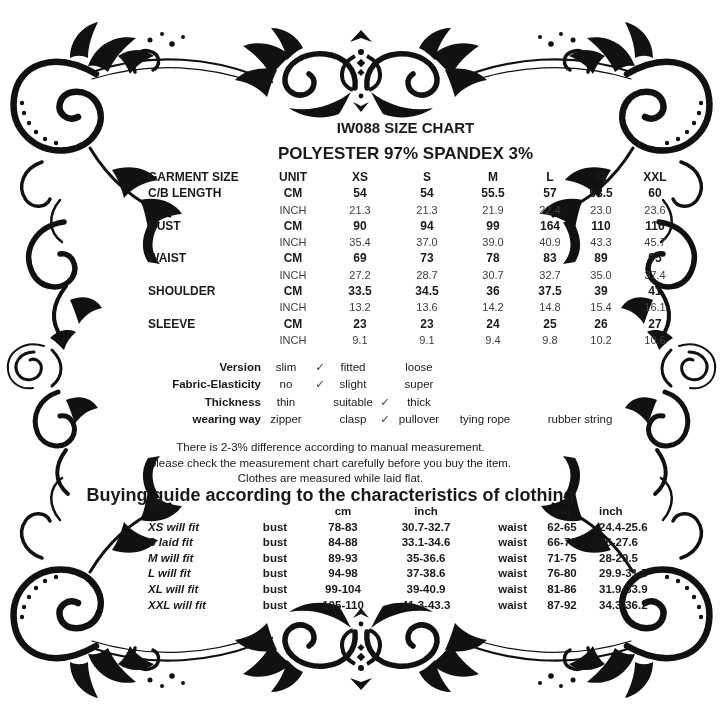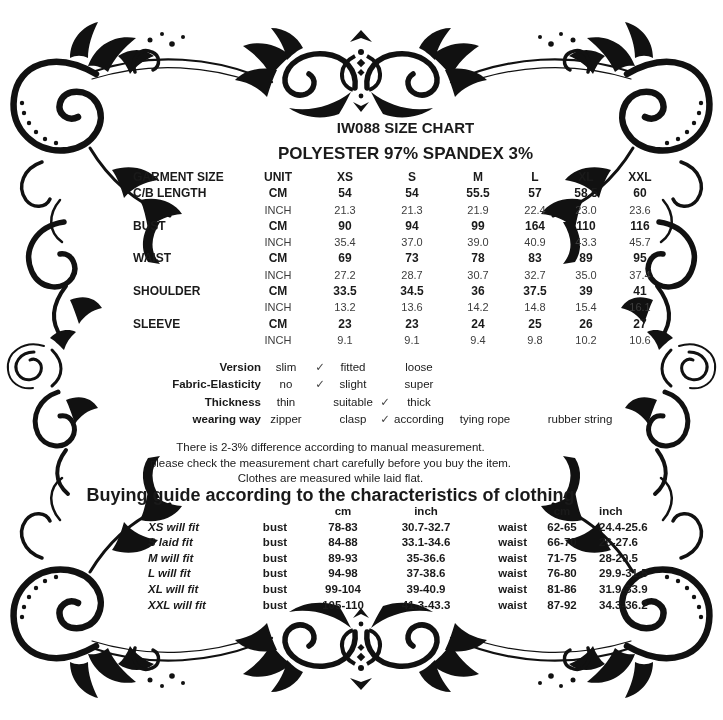--- a/index.html
+++ b/index.html
@@ -7,21 +7,21 @@
     width:723px;height:720px;position:relative;overflow:hidden;
     background:#ffffff;color:#1a1a1a;
     font-family:"Liberation Sans", sans-serif;
   }
   #frame{position:absolute;left:0;top:0;width:723px;height:720px;pointer-events:none;}
   .section{position:absolute;padding-left:44px;}
   #title{top:118px;left:0;width:723px;text-align:center;font-weight:bold;font-size:15px;line-height:20px;}
   #subtitle{top:146px;left:0;width:723px;text-align:center;font-weight:bold;font-size:17px;line-height:16px;}
 
   
-  #sizetable{top:169px;left:89px;display:grid;
+  #sizetable{top:169px;left:104px;display:grid;
     grid-template-columns:110px 70px 64px 70px 62px 52px 50px 58px;
     font-size:12px;line-height:16.3px;}
   .trow{display:contents;}
   .st-cell{text-align:center;white-space:nowrap;}
   .st-label{text-align:left;font-weight:bold;}
   .hdr .st-cell{font-weight:bold;}
   .row-cm .st-cell{font-weight:bold;}
   .row-inch .st-cell{font-weight:normal;font-size:11px;color:#3d3d3d;}
   .row-inch .st-label{font-weight:bold;}
 
@@ -285,21 +285,21 @@
     <div class="f-opt">thick</div>
     <div class="f-opt"></div>
     <div class="f-opt"></div>
   </div>
   <div class="trow">
     <div class="f-label">wearing way</div>
     <div class="f-opt">zipper</div>
     <div class="f-check"></div>
     <div class="f-opt">clasp</div>
     <div class="f-check">✓</div>
-    <div class="f-opt">according</div>
+    <div class="f-opt">pullover</div>
     <div class="f-opt">tying rope</div>
     <div class="f-opt">rubber string</div>
   </div>
 </div>
 
 <div id="notes" class="section">
   <div>There is 2-3% difference according to manual measurement.</div>
   <div>please check the measurement chart carefully before you buy the item.</div>
   <div>Clothes are measured while laid flat.</div>
   <div class="heading">Buying guide according to the characteristics of clothing</div>

